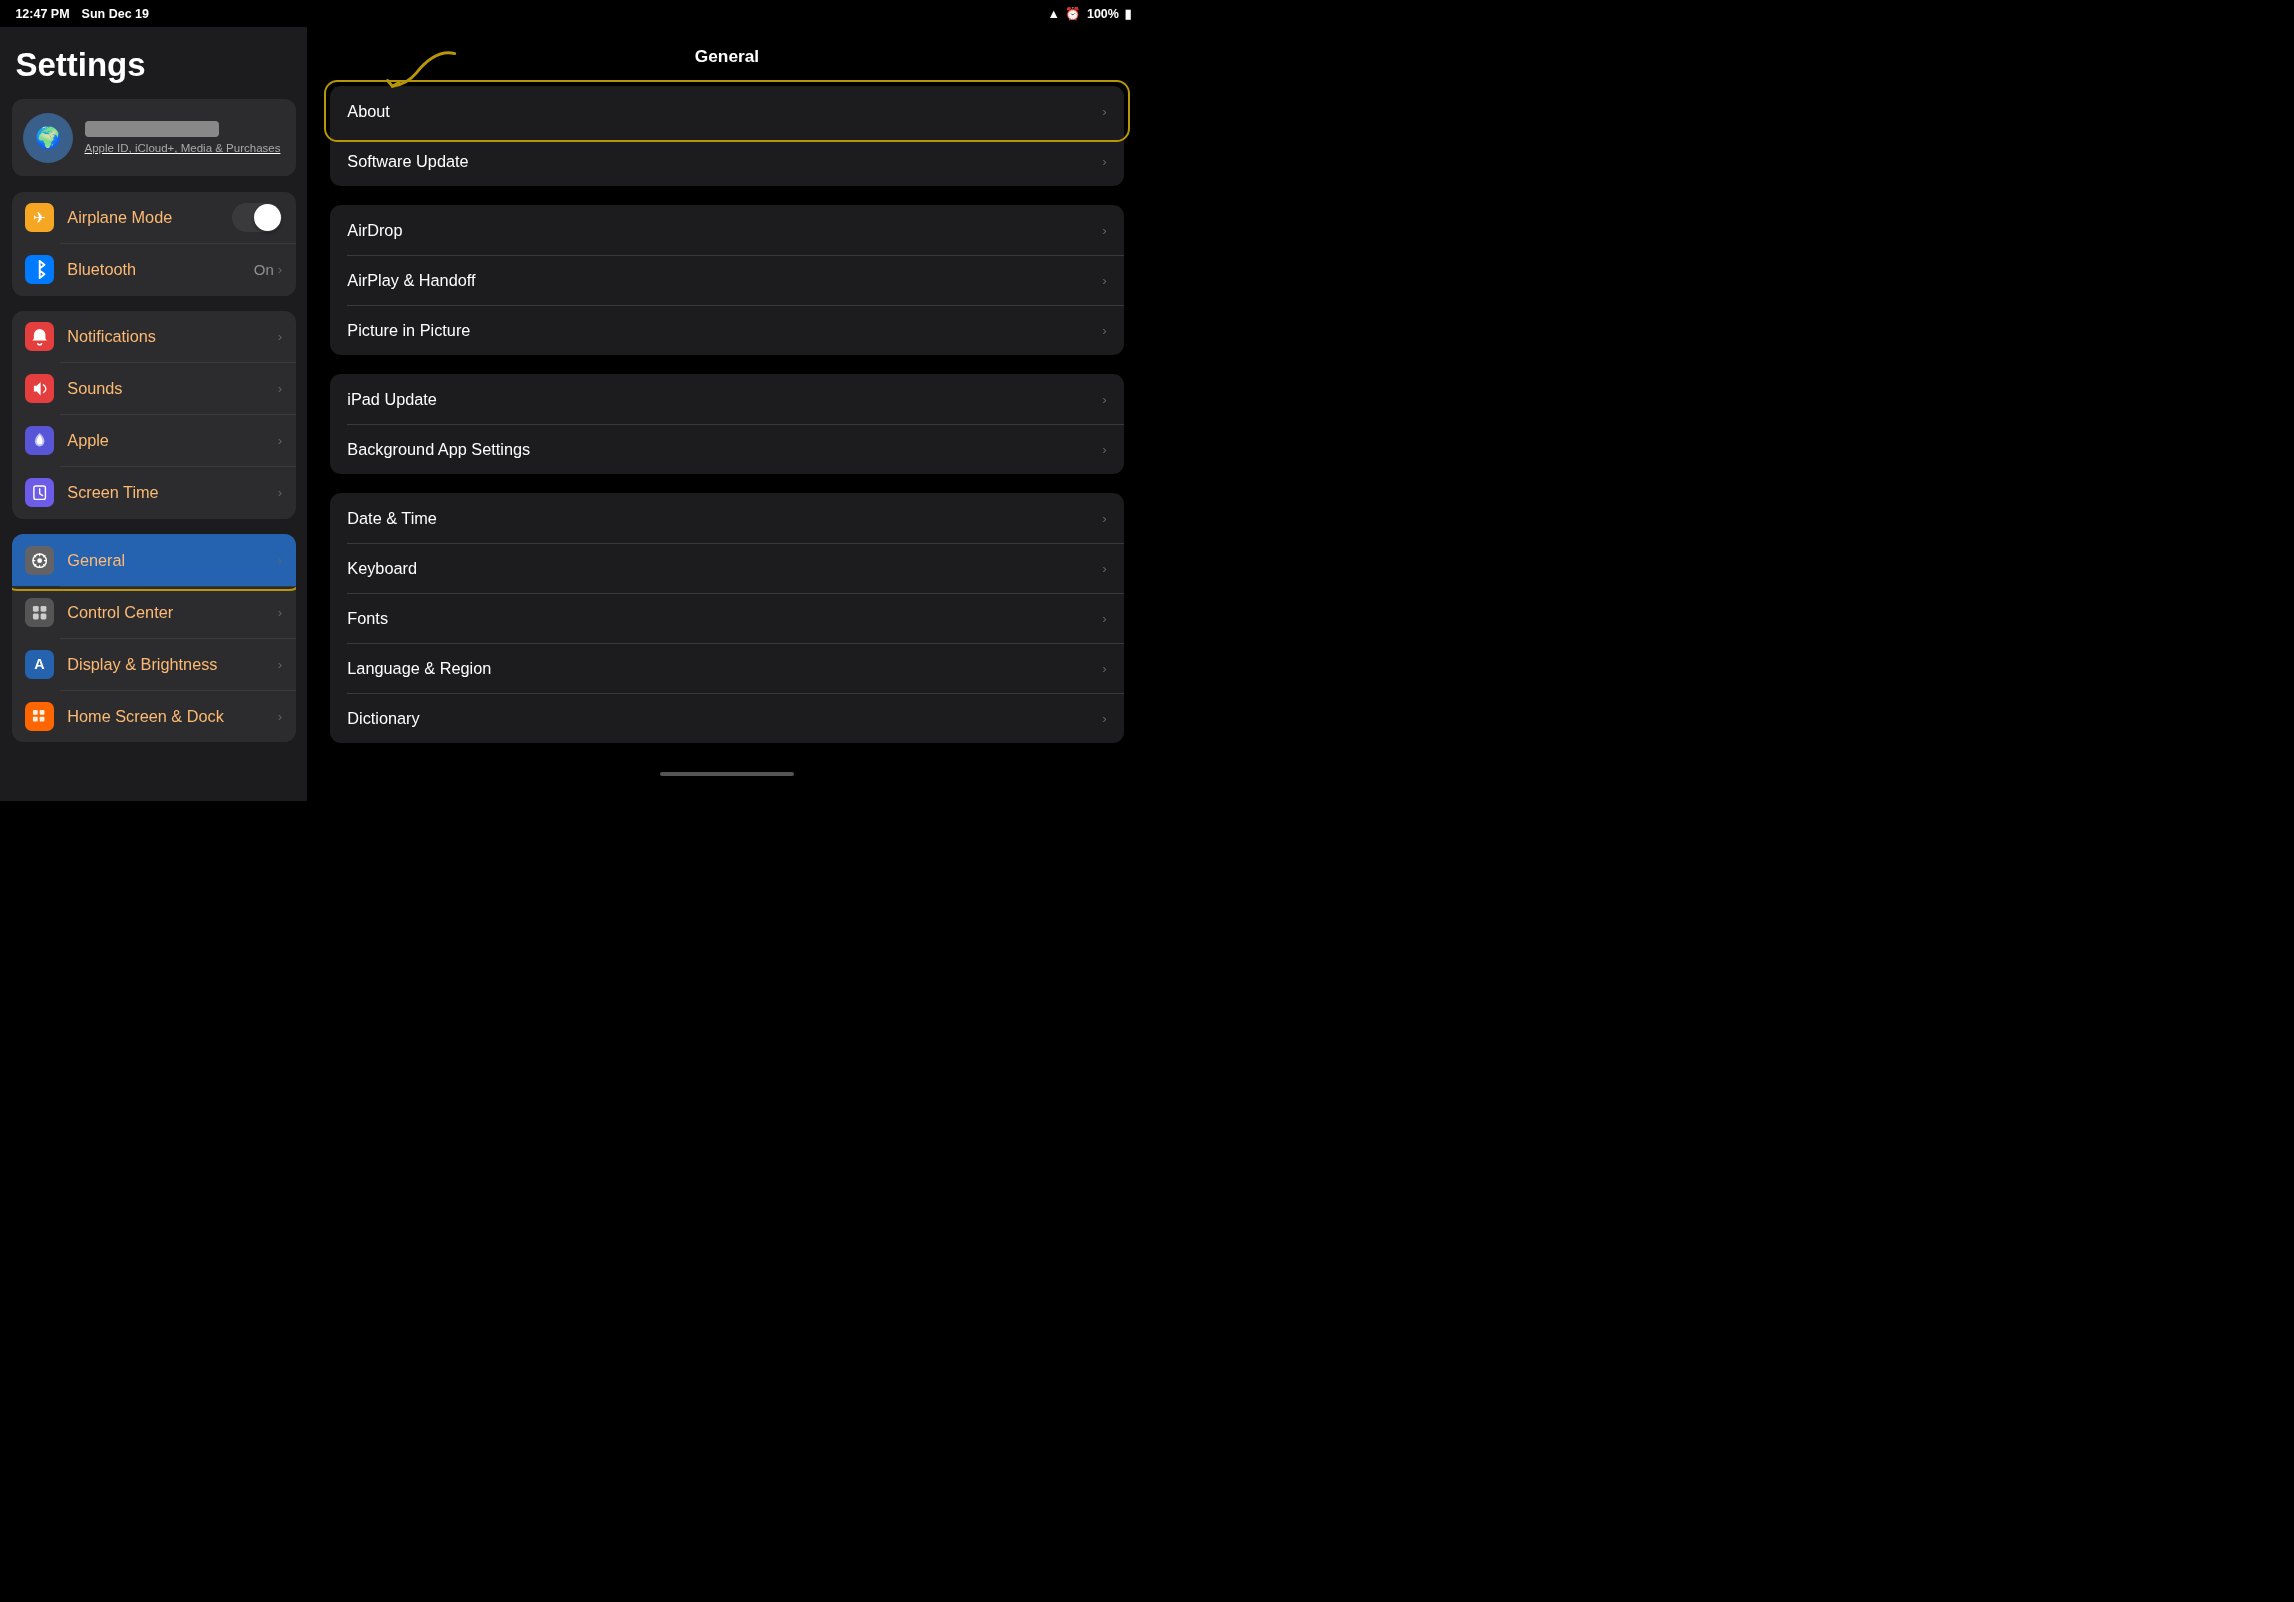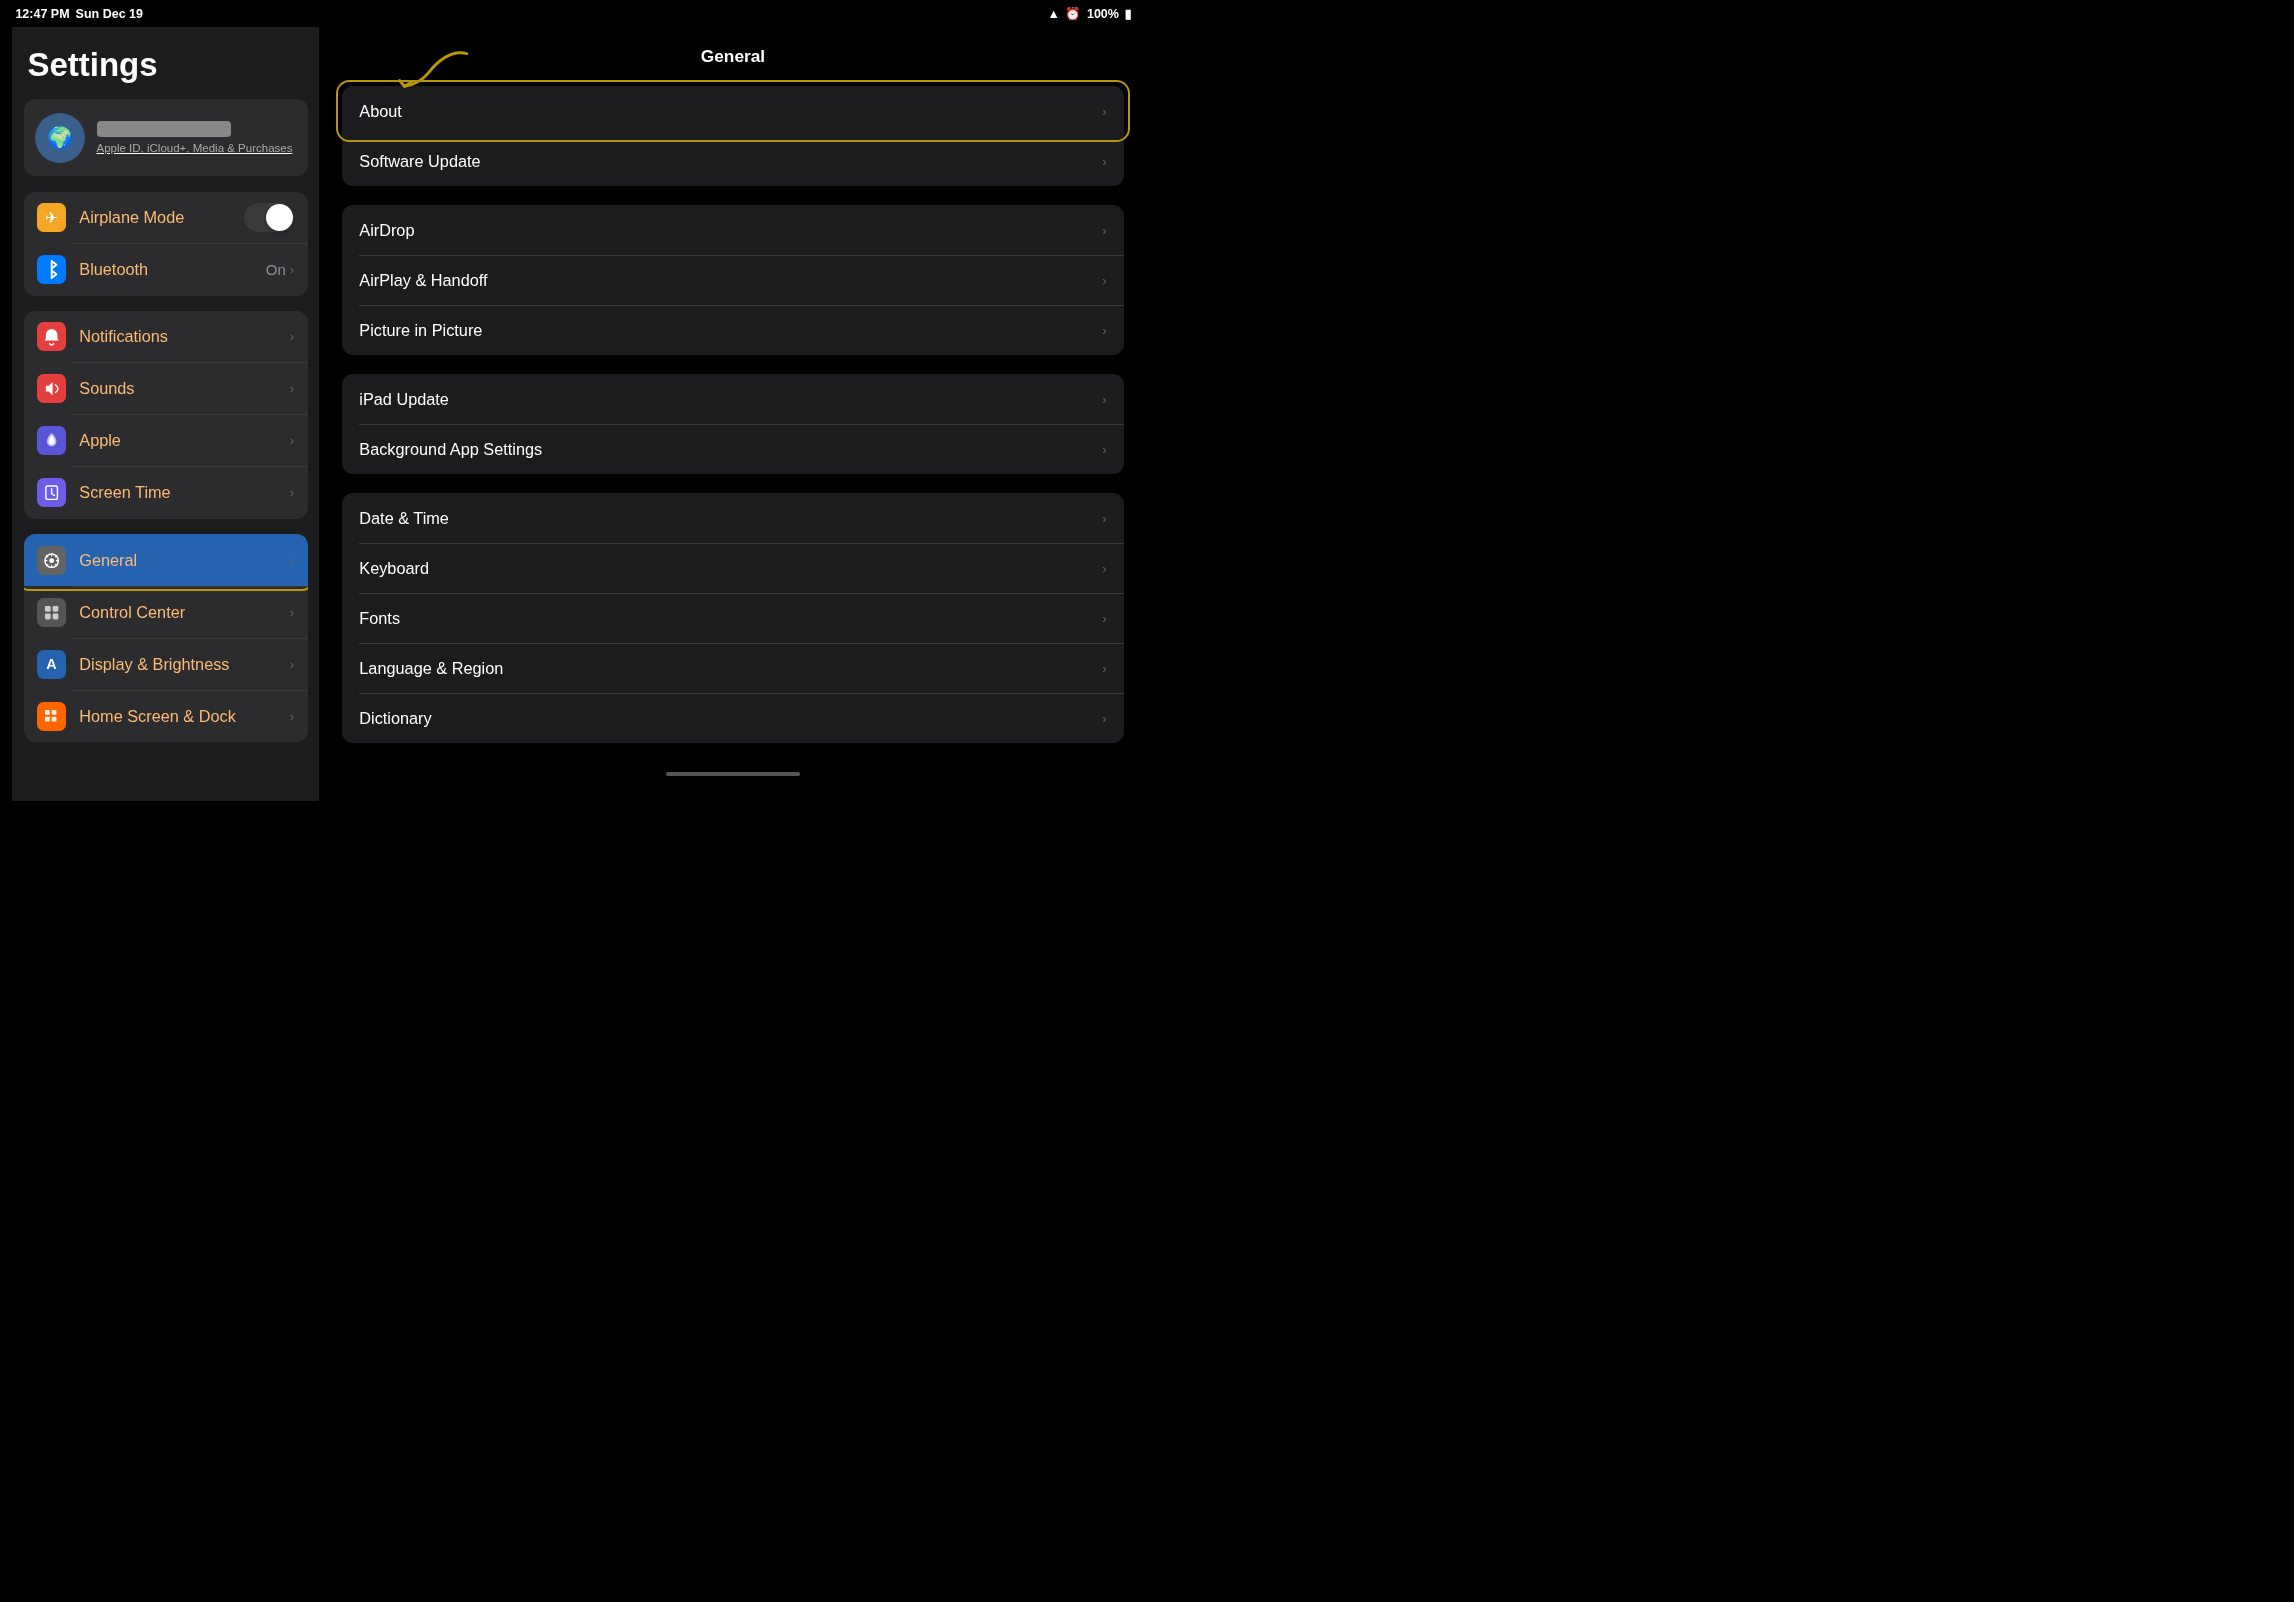--- a/index.html
+++ b/index.html
@@ -20,29 +20,28 @@
       display: flex;
       justify-content: space-between;
       align-items: center;
       padding: 5.8px 15.4px;
       background: #000;
       font-size: 12.5px;
       font-weight: 600;
       height: 27px;
       flex-shrink: 0;
     }
-    .status-bar-left { display: flex; gap: 6px; align-items: center; }
+    .status-bar-left { display: flex; gap: 12px; align-items: center; }
     .status-bar-right { display: flex; gap: 5.8px; align-items: center; font-size: 12.5px; }
 
     
     .main-layout {
       display: flex;
       flex: 1;
       overflow: hidden;
-      margin-left: 12px;
     }
 
     
     .sidebar {
       width: 307px;
       background: #1c1c1e;
       display: flex;
       flex-direction: column;
       overflow-y: auto;
       flex-shrink: 0;

